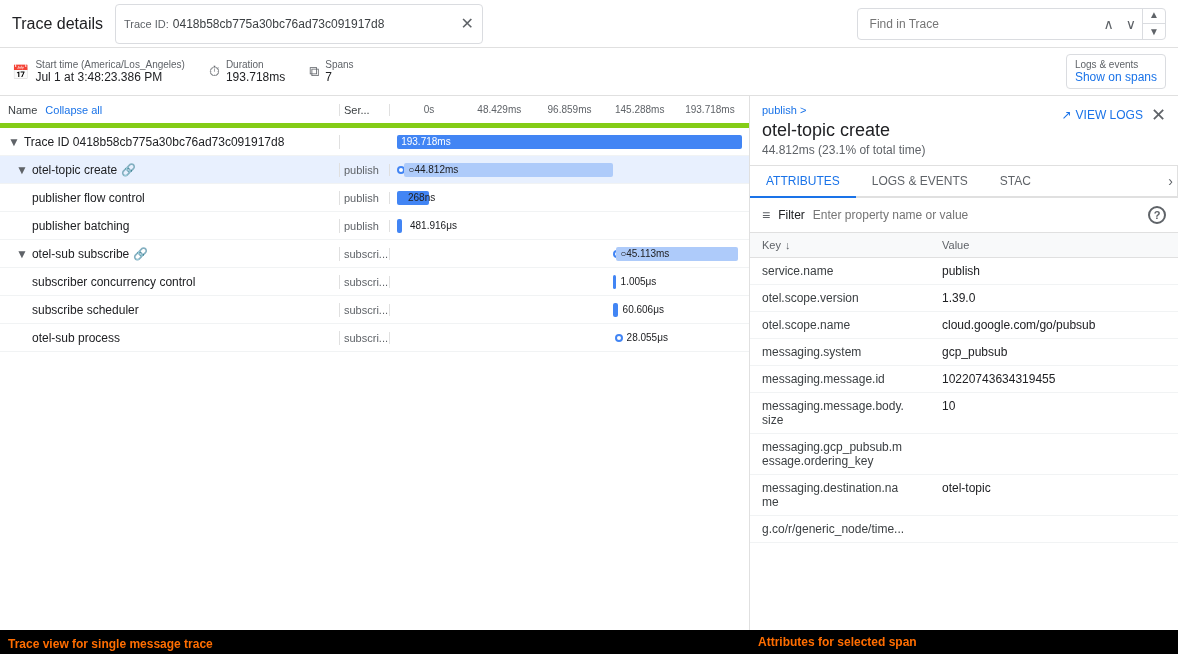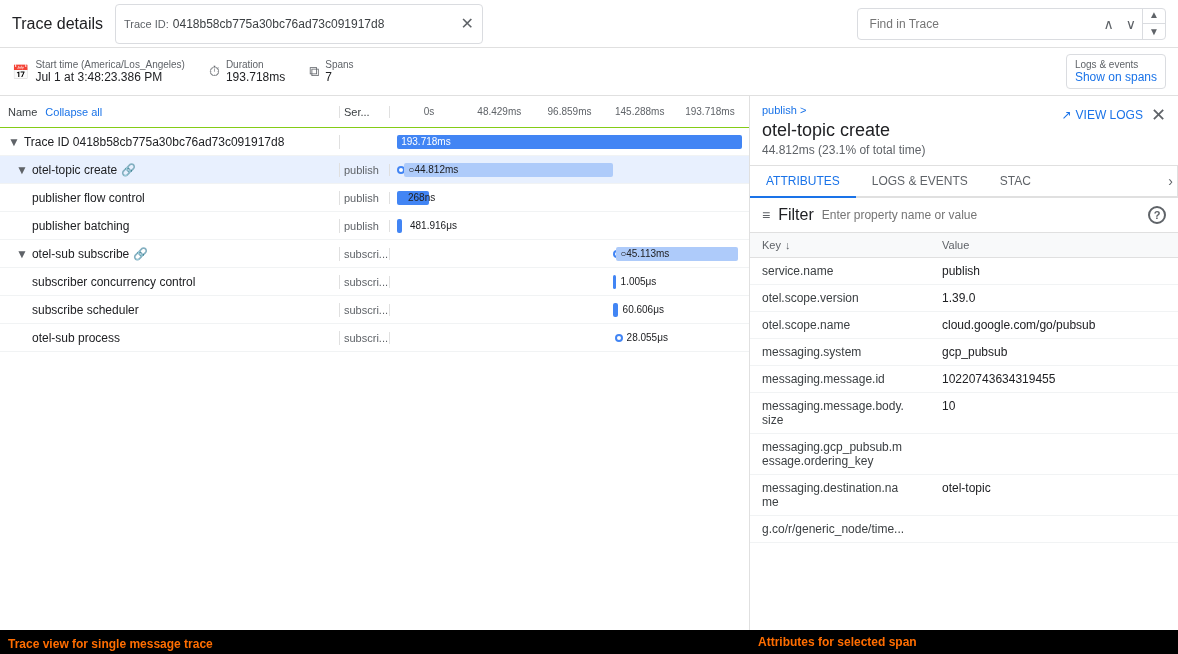--- a/index.html
+++ b/index.html
@@ -27,21 +27,21 @@
     .meta-value { font-size: 12px; color: #202124; font-weight: 500; }
     .logs-events-box { border: 1px solid #dadce0; border-radius: 4px; padding: 4px 8px; margin-left: auto; }
     .logs-events-label { font-size: 10px; color: #5f6368; }
     .logs-events-value { font-size: 12px; color: #1a73e8; cursor: pointer; }
 
     
     .main-content { display: flex; height: calc(654px - 48px - 48px - 24px); }
 
     
     .trace-panel { flex: 0 0 750px; border-right: 1px solid #e0e0e0; display: flex; flex-direction: column; overflow: hidden; }
-    .trace-header { display: flex; align-items: center; border-bottom: 1px solid #84cc16; height: 32px; }
+    .trace-header { display: flex; align-items: center; border-bottom: 5px solid #84cc16; height: 32px; }
     .col-name { flex: 0 0 340px; padding: 0 8px; font-size: 11px; font-weight: 500; color: #3c4043; border-right: 1px solid #e0e0e0; display: flex; align-items: center; gap: 8px; }
     .col-service { flex: 0 0 50px; font-size: 11px; font-weight: 500; color: #3c4043; border-right: 1px solid #e0e0e0; padding: 0 4px; display: flex; align-items: center; }
     .col-timeline { flex: 1; display: flex; align-items: center; font-size: 10px; color: #5f6368; padding: 0 4px; gap: 0; }
     .timeline-label { flex: 1; text-align: center; }
 
     
     .trace-rows { overflow-y: auto; flex: 1; }
     .trace-row { display: flex; align-items: center; height: 28px; border-bottom: 1px solid #f1f3f4; }
     .trace-row.selected { background: #e8f0fe; }
     .row-name-col { flex: 0 0 340px; padding: 0 8px; display: flex; align-items: center; font-size: 12px; border-right: 1px solid #e0e0e0; overflow: hidden; white-space: nowrap; }
@@ -287,21 +287,21 @@
       <div class="tab active">ATTRIBUTES</div>
       <div class="tab">LOGS &amp; EVENTS</div>
       <div class="tab">STAC</div>
       <div style="flex:1;border-right:1px solid #e0e0e0;display:flex;align-items:center;justify-content:flex-end;padding-right:4px;">
         <span style="font-size:14px;color:#5f6368;cursor:pointer;">›</span>
       </div>
     </div>
 
     <div class="filter-row">
       <span class="filter-icon">≡</span>
-      <span style="font-size:16px;color:#202124;font-weight:500;">Filter</span>
+      <span style="font-size:12px;color:#202124;font-weight:500;">Filter</span>
       <input class="filter-input" placeholder="Enter property name or value" style="">
       <span class="help-icon" style="width:18px;height:18px;border-radius:50%;border:2px solid #5f6368;display:flex;align-items:center;justify-content:center;font-size:11px;font-weight:700;">?</span>
     </div>
 
     <div class="attr-table">
       <div class="attr-table-header">
         <div class="attr-key-col">
           <span>Key</span>
           <span style="cursor:pointer;">↓</span>
         </div>

